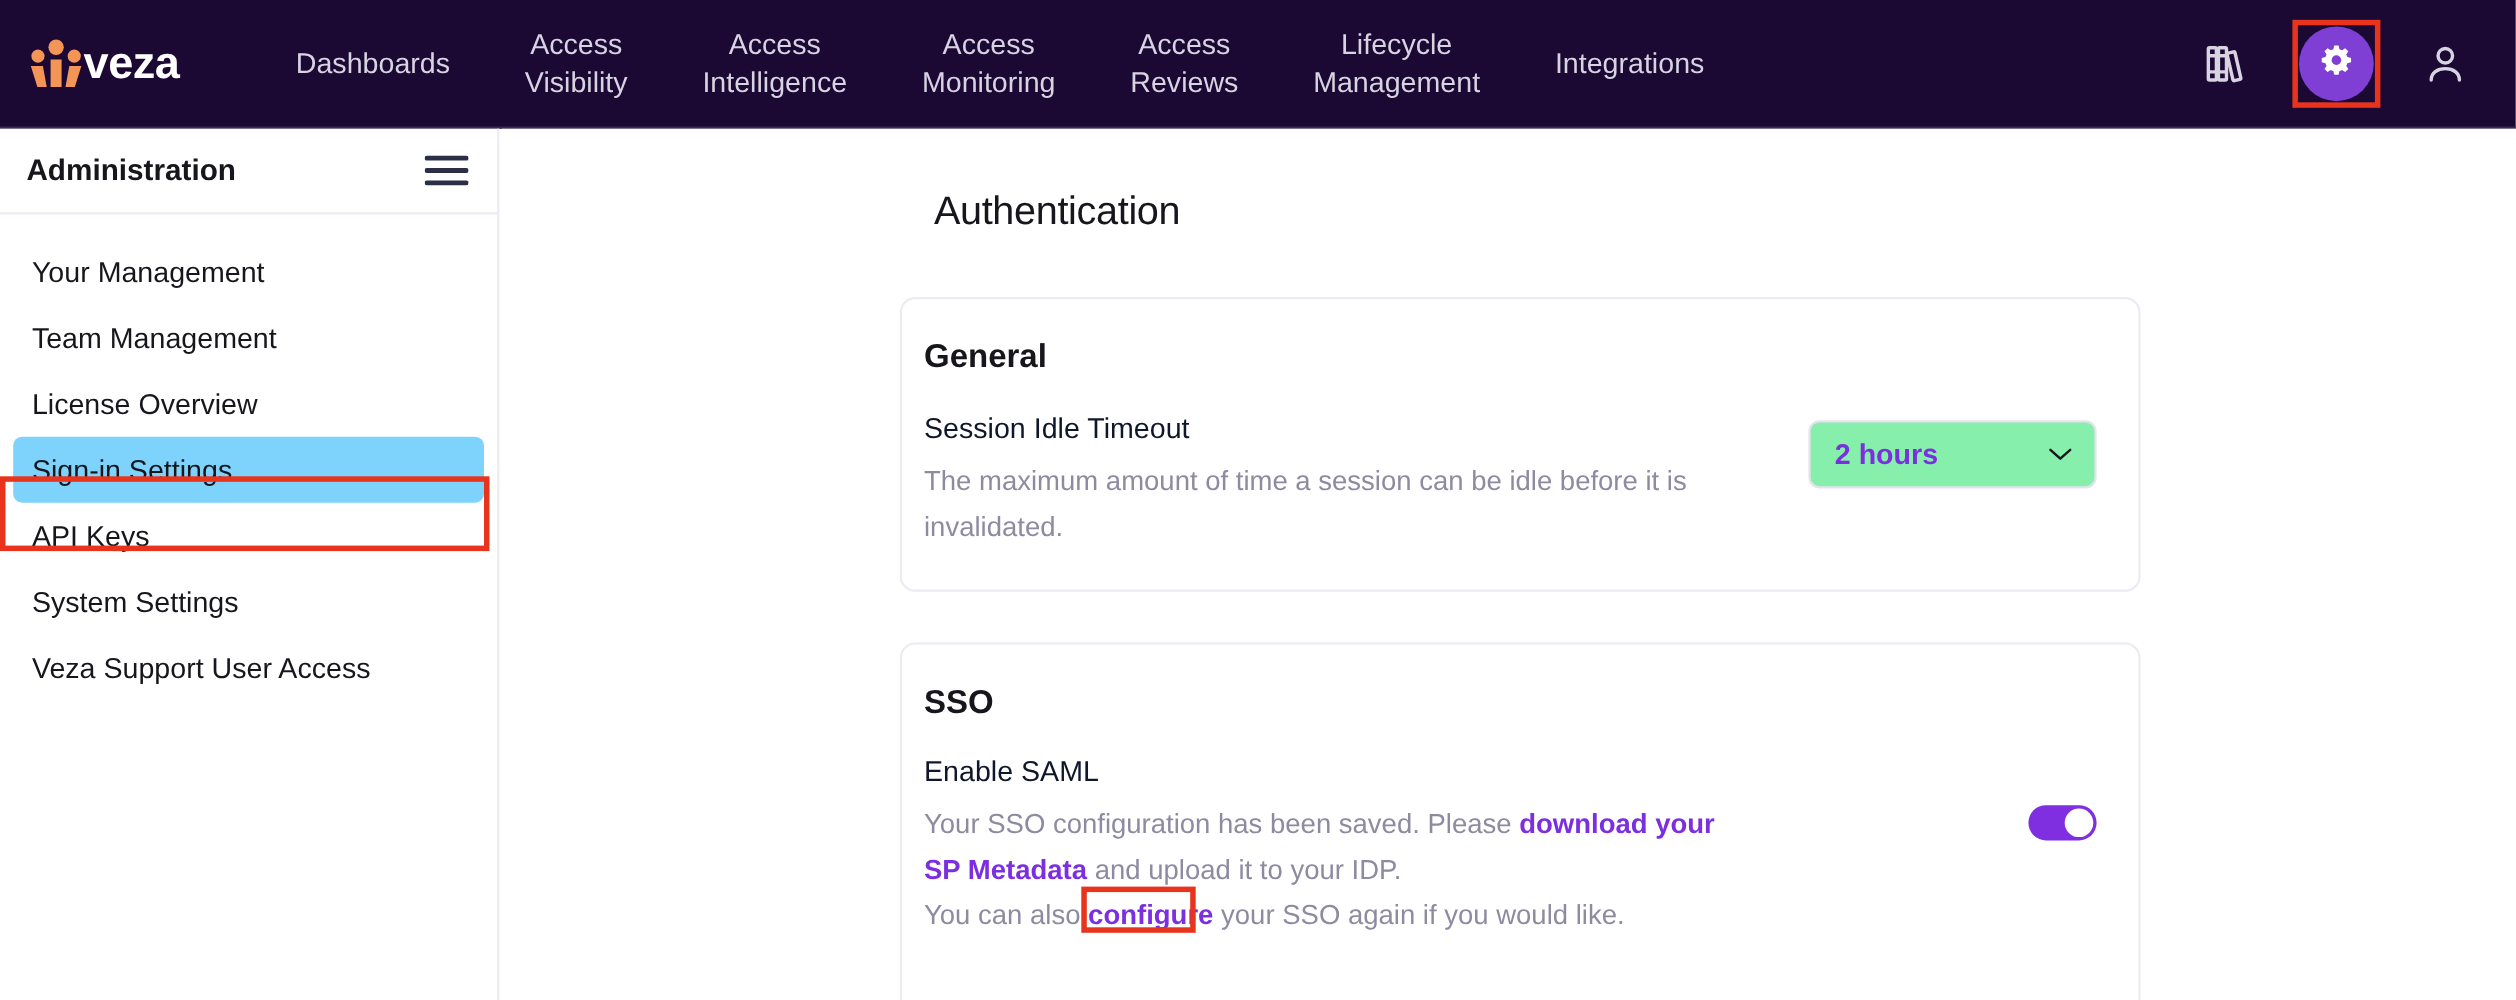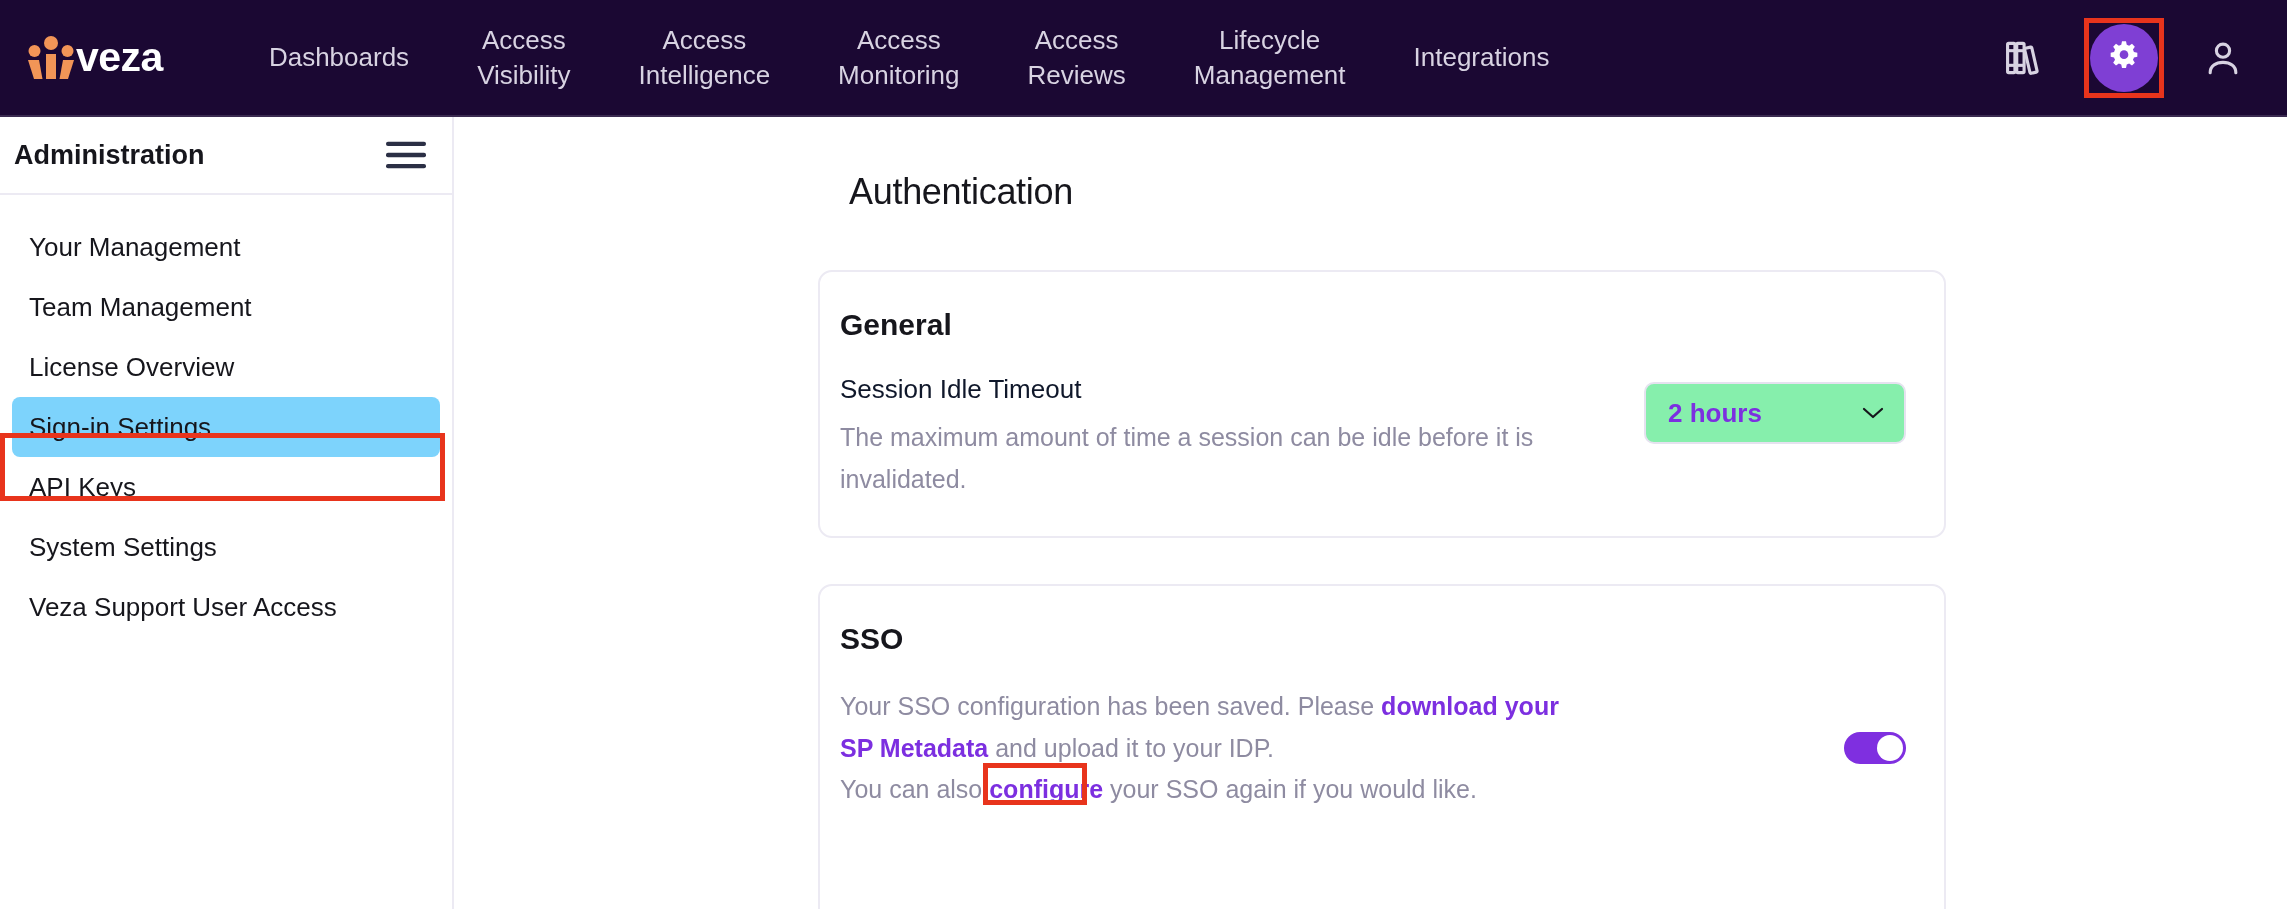--- a/index.html
+++ b/index.html
@@ -90,21 +90,21 @@
     width: 454px;
     height: 792px;
     background: #ffffff;
     border-right: 2px solid #eceaf3;
   }
   .side-head {
     height: 78px;
     display: flex;
     align-items: center;
     justify-content: space-between;
-    padding: 0 26px 0 14px;
+    padding: 0 26px 0 24px;
     border-bottom: 2px solid #eceaf3;
     gap: 45px;
   }
   .side-title {
     font-size: 27px;
     font-weight: 700;
     color: #16161c;
   }
   .burger { width: 40px; height: 30px; cursor: pointer; display:block; }
   .side-list { padding-top: 22px; position: relative; }
@@ -360,20 +360,21 @@
         </div>
       </div>
     </div>
   </div>
 
   <div class="card card-sso">
     <div class="card-inner">
       <div class="card-h">SSO</div>
       <div class="sso-row">
         <div class="row-text">
+          <div class="field-label">Enable SAML</div>
           <div class="field-desc">
             <span>Your SSO configuration has been saved. Please </span><span class="link">download your SP Metadata</span><span> and upload it to your IDP.</span><br>
             <span>You can also </span><span class="link-hl-wrap"><span class="link">configure</span><span class="hl-box cfg-hl"></span></span><span> your SSO again if you would like.</span>
           </div>
         </div>
         <div class="toggle">
           <div class="knob"></div>
         </div>
       </div>
     </div>

